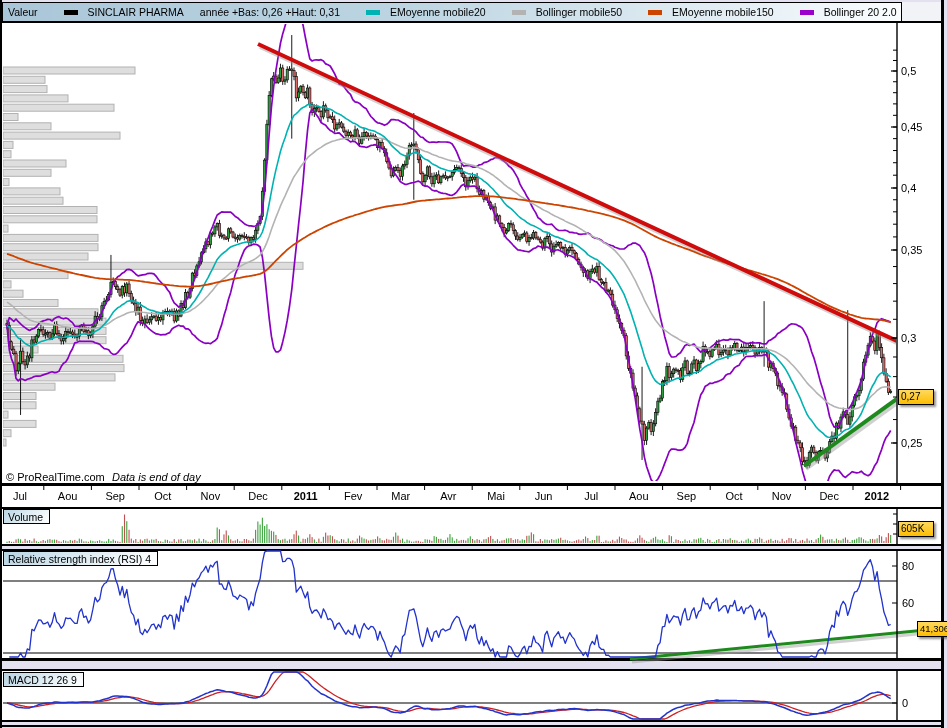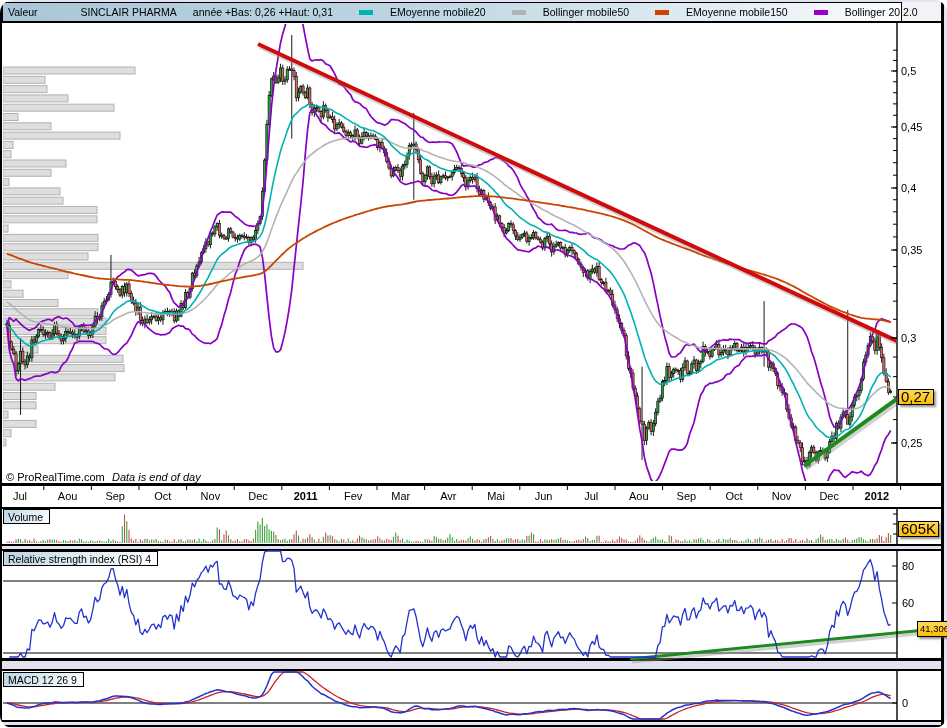--- a/index.html
+++ b/index.html
@@ -1,37 +1,37 @@
 <!DOCTYPE html>
 <html><head>
 <meta charset="utf-8">
 <style>
   html,body{margin:0;padding:0;background:#cfcfе0;}
   #app{position:relative;width:947px;height:728px;background:#e3e0ef;overflow:hidden;
-       font-family:"Liberation Sans",sans-serif;color:#000;border-radius:13px;}
+       font-family:"Liberation Sans",sans-serif;color:#000;}
   .frame-left{position:absolute;left:0;top:0;width:2px;height:728px;background:#000;}
   .frame-right{position:absolute;left:941px;top:0;width:3px;height:728px;background:#000;}
   #legendbar{position:absolute;left:2px;top:2px;width:898px;height:18px;border:1px solid #000;
     background:linear-gradient(to right,#a9c6d8 0%,#bdd5e2 45%,#e8f1f6 85%,#fbfdfe 100%);
     display:flex;align-items:center;font-size:10.5px;white-space:nowrap;}
   #legendbar .sw{display:inline-block;width:14px;height:5px;margin:1px 5px 0 26px;}
-  #legendbar .lbl{margin-left:12px;}
+  #legendbar .lbl{margin-left:5px;}
   .hdr-right-fill{position:absolute;left:902px;top:2px;width:39px;height:19px;background:#f2f3f6;}
   .panel{position:absolute;left:2px;width:939px;background:#fff;border-top:2px solid #000;border-bottom:2px solid #000;box-sizing:border-box;}
   #price-panel{top:21px;height:465px;border-bottom:3px solid #000;}
   #time-axis{position:absolute;left:2px;top:486px;width:939px;height:21px;background:#fff;}
   #volume-panel{top:507px;height:39px;}
   #rsi-panel{top:549px;height:112px;border-bottom:3px solid #000;}
   #macd-panel{top:669px;height:53px;}
   .bottom-line{position:absolute;left:2px;top:725px;width:939px;height:2px;background:#000;}
   svg{position:absolute;left:0;top:0;overflow:visible;}
   .chart-svg{position:absolute;}
   .tag-box{position:absolute;border:1px solid #000;font-size:10.5px;padding:1px 6px 0 4px;
     background:linear-gradient(135deg,#b9d4e3 0%,#dcebf2 45%,#ffffff 100%);z-index:6;}
-  .badge{position:absolute;border:1px solid #000;font-size:15px;line-height:12px;padding:1px 2px;
+  .badge{position:absolute;border:1px solid #000;font-size:10px;line-height:12px;padding:1px 2px;
     background:linear-gradient(#ffd95e,#fdbd00);box-shadow:2px 2px 2px rgba(60,60,60,.55);z-index:7;}
 </style>
 </head>
 <body>
 
 <div id="app">
   <div class="frame-left"></div>
   <div class="frame-right"></div>
   <div class="hdr-right-fill"></div>
 

